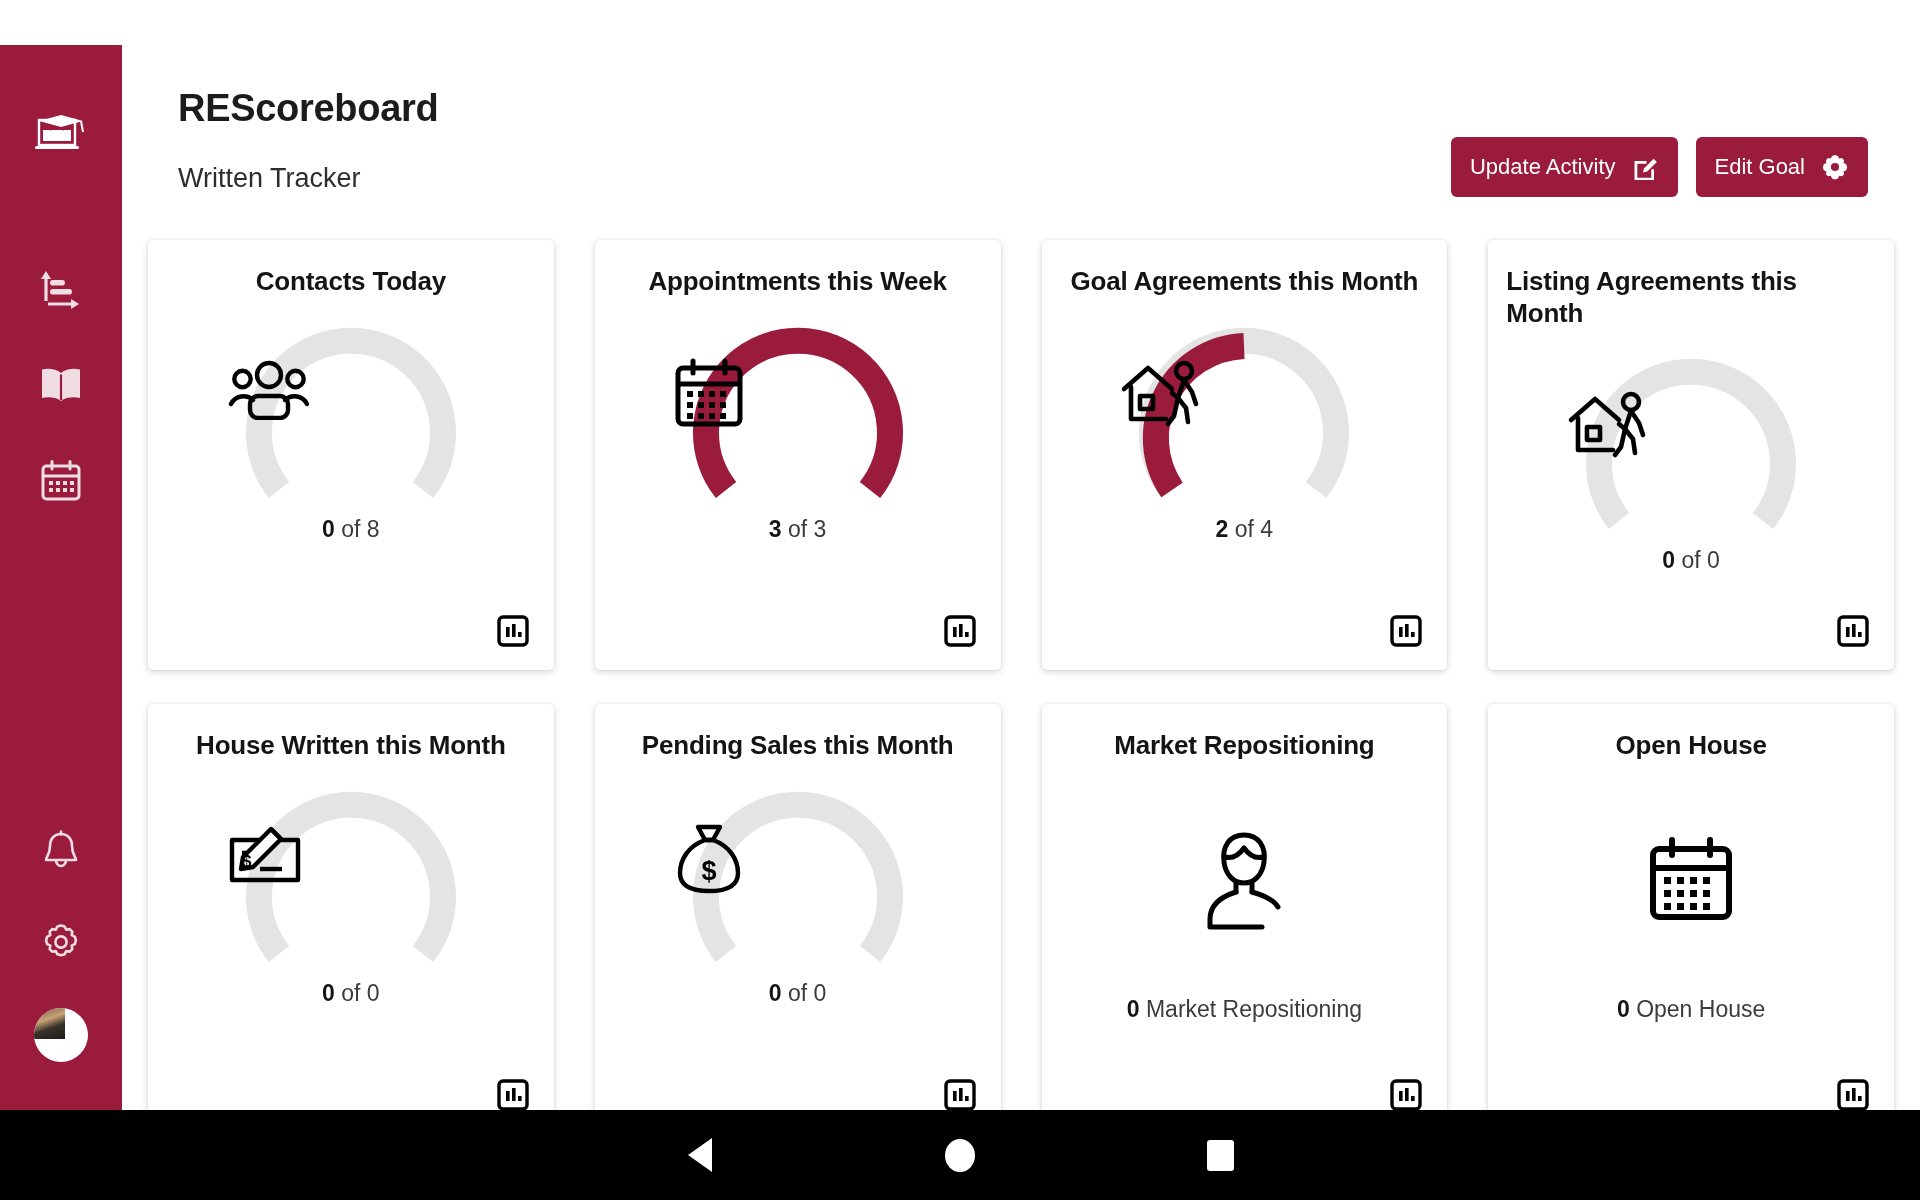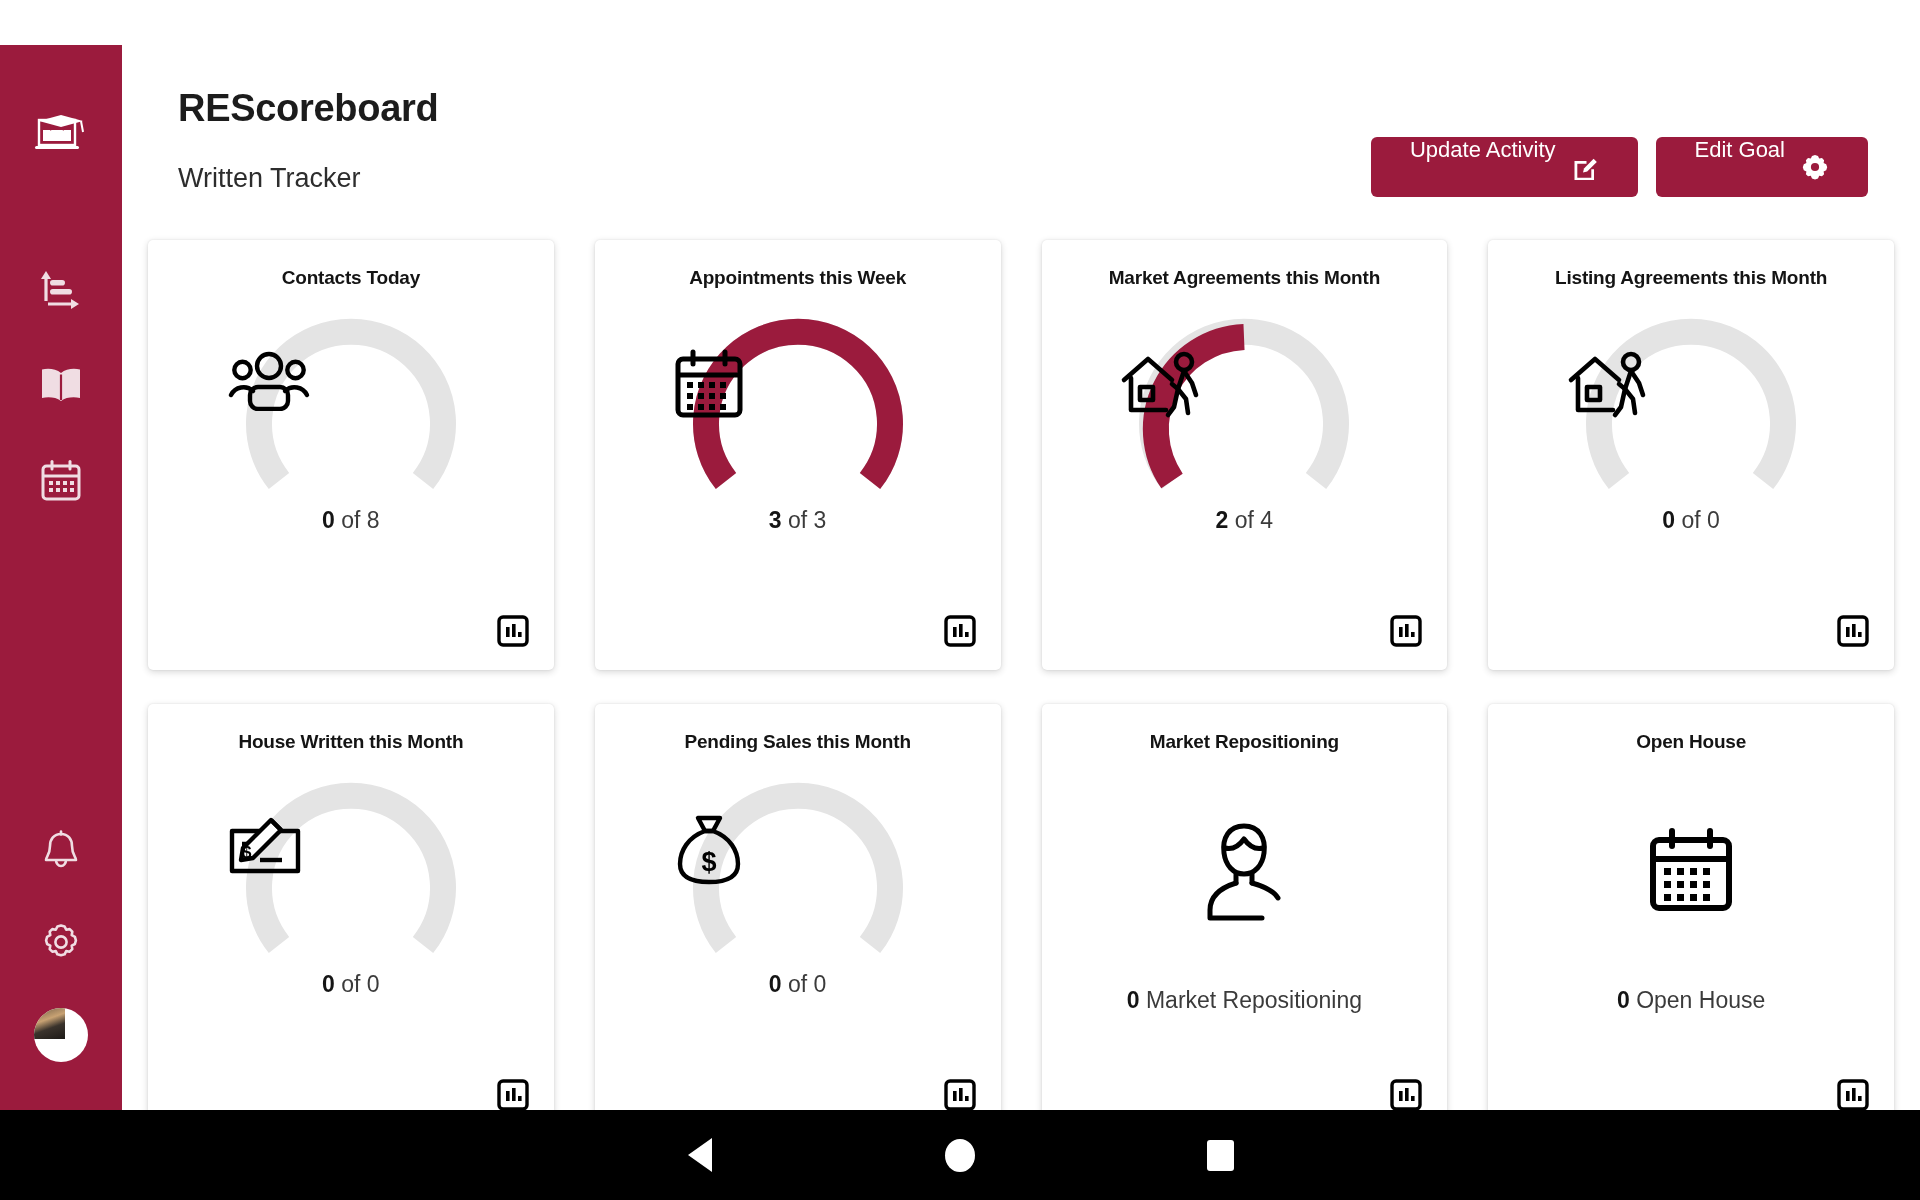--- a/index.html
+++ b/index.html
@@ -39,44 +39,44 @@
   .page-title {
     position:absolute; left: 56px; top: 42px;
     font-size: 38px; font-weight: 700; color: #1c1c1c; letter-spacing: -0.3px;
   }
   .page-sub {
     position:absolute; left: 56px; top: 118px;
     font-size: 27px; font-weight: 400; color: #2d2d2d;
   }
   .header-actions { position:absolute; right: 52px; top: 92px; display:flex; gap: 18px; }
   .btn {
-    display:flex; gap: 16px;
+    display:flex; align-items:center; gap: 16px;
     background: #9B1B3D; color: #fff; border: none; border-radius: 6px;
-    padding: 0 39px; height: 60px;
+    padding: 0 19px; height: 60px;
     font-size: 22px; font-family:"Liberation Sans", sans-serif;
     cursor: pointer; white-space: nowrap;
   }
   .btn .glyph { display:flex; align-items:center; }
 
   
   .grid {
     position:absolute; left: 26px; right: 26px; top: 195px;
     display: grid; grid-template-columns: repeat(4, 1fr);
     column-gap: 41px; row-gap: 34px;
   }
   .card {
     background: #fff; border-radius: 5px;
     box-shadow: 0 2px 7px rgba(0,0,0,.16), 0 0 2px rgba(0,0,0,.10);
     height: 430px; position: relative;
     padding: 26px 18px 0;
     display:flex; flex-direction:column; align-items:center;
   }
   .card-title {
-    font-size: 19px; font-weight: 700; color: #141414;
-    text-align:center; line-height: 1.22; letter-spacing: -0.2px;
+    font-size: 26px; font-weight: 700; color: #141414;
+    line-height: 1.22; letter-spacing: -0.2px;
   }
   .gauge-wrap { position: relative; width: 248px; height: 216px; margin-top: 6px; }
   .gauge-wrap svg { position:absolute; left:0; top:0; }
   .gauge-icon {
     position:absolute; left:0; right:0; top: 54px;
     display:flex; align-items:center; justify-content:center;
   }
   .value-line { margin-top: -4px; font-size: 23px; color: #3b3b3b; }
   .value-line .num { font-weight: 700; color: #151515; }
   
@@ -288,21 +288,21 @@
           <svg width="32" height="32" viewBox="0 0 32 32">
             <rect x="2" y="2" width="28" height="28" rx="4" fill="none" stroke="#000" stroke-width="3.4"></rect>
             <rect x="9" y="12" width="3.6" height="10" fill="#000"></rect>
             <rect x="15" y="9" width="3.6" height="13" fill="#000"></rect>
             <rect x="21" y="17" width="3.6" height="5" fill="#000"></rect>
           </svg>
         </div>
       </article>
 
       <article class="card">
-        <div class="card-title">Market Agreements this Month</div>
+        <div class="card-title">Goal Agreements this Month</div>
         <div class="gauge-wrap">
           <svg width="248" height="216" viewBox="0 0 248 216">
             <path d="M52 186 A92 92 0 1 1 196 186" fill="none" stroke="#E4E4E4" stroke-width="26"></path>
             <path d="M52 186 A92 92 0 0 1 124 42" fill="none" stroke="#9B1B3D" stroke-width="26"></path>
           </svg>
           <div class="gauge-icon">
             <svg width="88" height="72" viewBox="0 0 88 72">
               <g fill="none" stroke="#000" stroke-width="4.6" stroke-linejoin="round" stroke-linecap="round">
                 <path d="M4 31 L28 10 L52 31"></path>
                 <path d="M11 29 V61 H46"></path>

